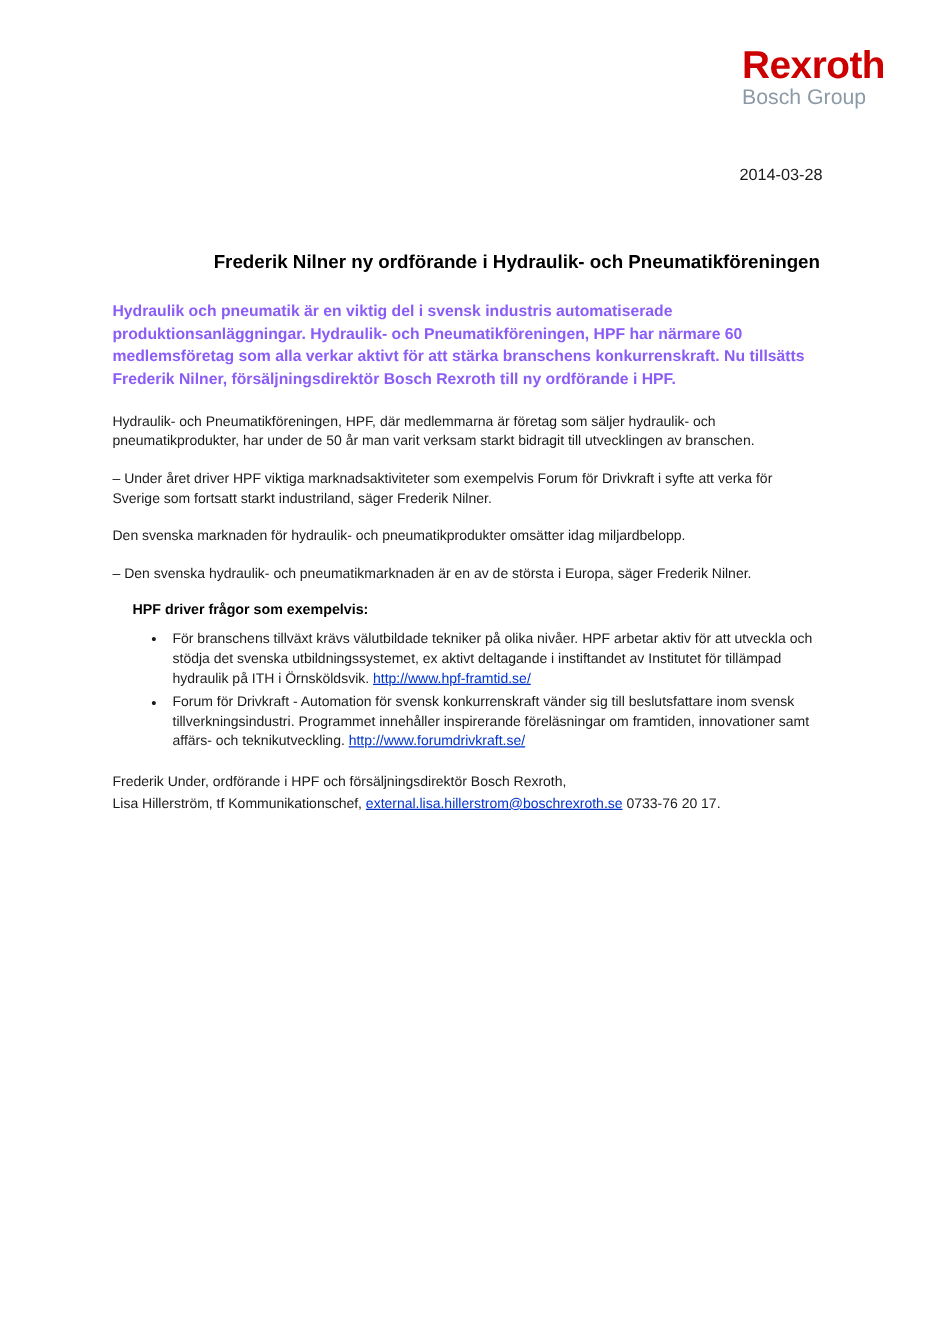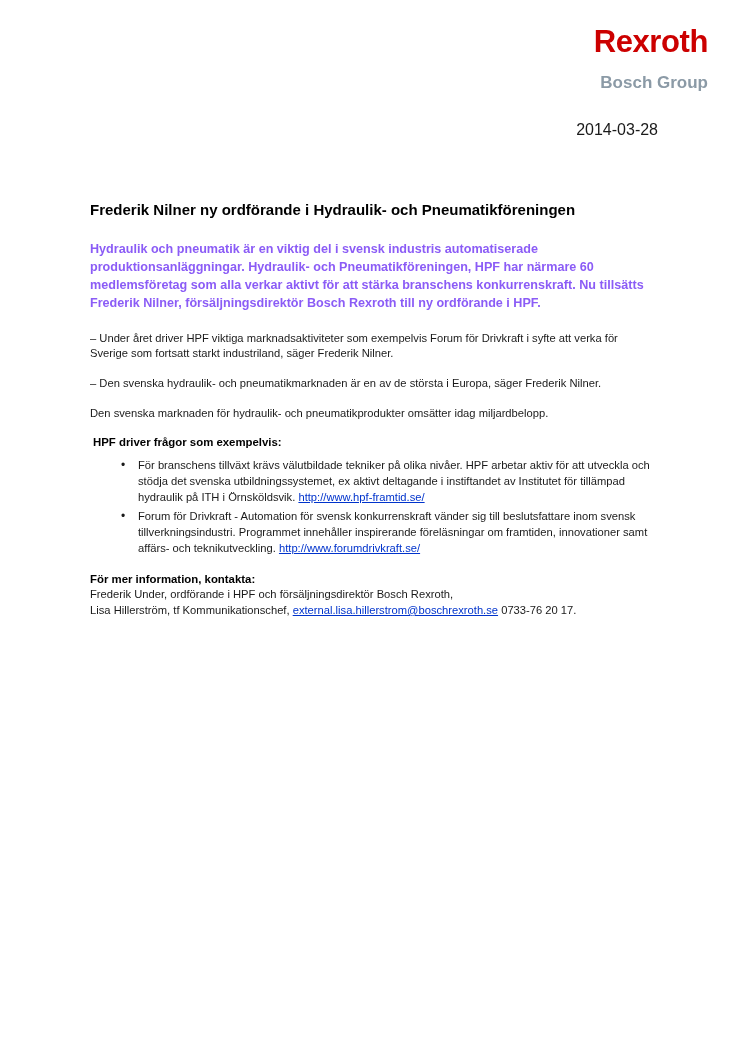--- a/index.html
+++ b/index.html
@@ -17,79 +17,79 @@
   }
   .page {
     position: relative;
     width: 746px;
     height: 1056px;
     box-sizing: border-box;
   }
   
   .logo {
     position: absolute;
-    top: 26px;
+    top: 36px;
     right: 38px;
-    text-align: right;
     line-height: 1;
   }
   .logo-main {
     font-size: 31px;
     font-weight: bold;
     color: #cc0000;
     letter-spacing: -0.4px;
     display: block;
   }
   .logo-sub {
     font-size: 17px;
-    font-weight: bold;
+    font-weight: normal;
     color: #8b9aa6;
     display: block;
-    margin-top: 17px;
+    margin-top: 2px;
     letter-spacing: 0px;
   }
   
   .date {
     position: absolute;
-    top: 121px;
+    top: 132px;
     right: 88px;
-    font-size: 16px;
+    font-size: 13px;
     color: #1a1a1a;
   }
   
   .content {
     position: absolute;
     left: 90px;
     top: 200px;
     width: 566px;
   }
   h1.title {
     font-size: 15px;
     font-weight: bold;
     margin: 0 0 20px 0;
     line-height: 1.3;
     color: #000;
+    text-align: right;
   }
   .lead {
     font-size: 12.6px;
     font-weight: bold;
     line-height: 1.45;
     margin: 0 0 18px 0;
     color: #8b5cf6;
   }
   p.body-text {
     font-size: 11.2px;
     line-height: 1.42;
     margin: 0 0 14px 0;
     color: #1a1a1a;
   }
   .sub-head {
     font-size: 11.4px;
     font-weight: bold;
-    margin: 0 0 10px 3px;
+    margin: 0 0 10px 16px;
     color: #000;
   }
   ul.bullets {
     margin: 0 0 16px 0;
     padding-left: 48px;
     list-style: none;
   }
   ul.bullets li {
     font-size: 11.2px;
     line-height: 1.42;
@@ -133,35 +133,35 @@
   </div>
 
   <div class="date">2014-03-28</div>
 
   <div class="content">
 
     <h1 class="title">Frederik Nilner ny ordförande i Hydraulik- och Pneumatikföreningen</h1>
 
     <p class="lead">Hydraulik och pneumatik är en viktig del i svensk industris automatiserade produktionsanläggningar. Hydraulik- och Pneumatikföreningen, HPF har närmare 60 medlemsföretag som alla verkar aktivt för att stärka branschens konkurrenskraft. Nu tillsätts Frederik Nilner, försäljningsdirektör Bosch Rexroth till ny ordförande i HPF.</p>
 
+    <p class="body-text">Hydraulik- och Pneumatikföreningen, HPF, där medlemmarna är företag som säljer hydraulik- och pneumatikprodukter, har under de 50 år man varit verksam starkt bidragit till utvecklingen av branschen.</p>
     <p class="body-text">– Under året driver HPF viktiga marknadsaktiviteter som exempelvis Forum för Drivkraft i syfte att verka för Sverige som fortsatt starkt industriland, säger Frederik Nilner.</p>
+    <p class="body-text">Den svenska marknaden för hydraulik- och pneumatikprodukter omsätter idag miljardbelopp.</p>
     <p class="body-text">– Den svenska hydraulik- och pneumatikmarknaden är en av de största i Europa, säger Frederik Nilner.</p>
-    <p class="body-text">Den svenska marknaden för hydraulik- och pneumatikprodukter omsätter idag miljardbelopp.</p>
 
     <p class="sub-head">HPF driver frågor som exempelvis:</p>
 
     <ul class="bullets">
       <li>
         <span>För branschens tillväxt krävs välutbildade tekniker på olika nivåer. HPF arbetar aktiv för att utveckla och stödja det svenska utbildningssystemet, ex aktivt deltagande i instiftandet av Institutet för tillämpad hydraulik på ITH i Örnsköldsvik. </span><a class="link" href="#">http://www.hpf-framtid.se/</a>
       </li>
       <li>
         <span>Forum för Drivkraft - Automation för svensk konkurrenskraft vänder sig till beslutsfattare inom svensk tillverkningsindustri. Programmet innehåller inspirerande föreläsningar om framtiden, innovationer samt affärs- och teknikutveckling. </span><a class="link" href="#">http://www.forumdrivkraft.se/</a>
       </li>
     </ul>
 
-    <p class="contact-head">För mer information, kontakta:</p>
     <p class="contact-line">Frederik Under, ordförande i HPF och försäljningsdirektör Bosch Rexroth,</p>
     <p class="contact-line">
       <span>Lisa Hillerström, tf Kommunikationschef, </span><a class="link" href="#">external.lisa.hillerstrom@boschrexroth.se</a><span> 0733-76 20 17.</span>
     </p>
 
   </div>
 </div>
 
 </body></html>

